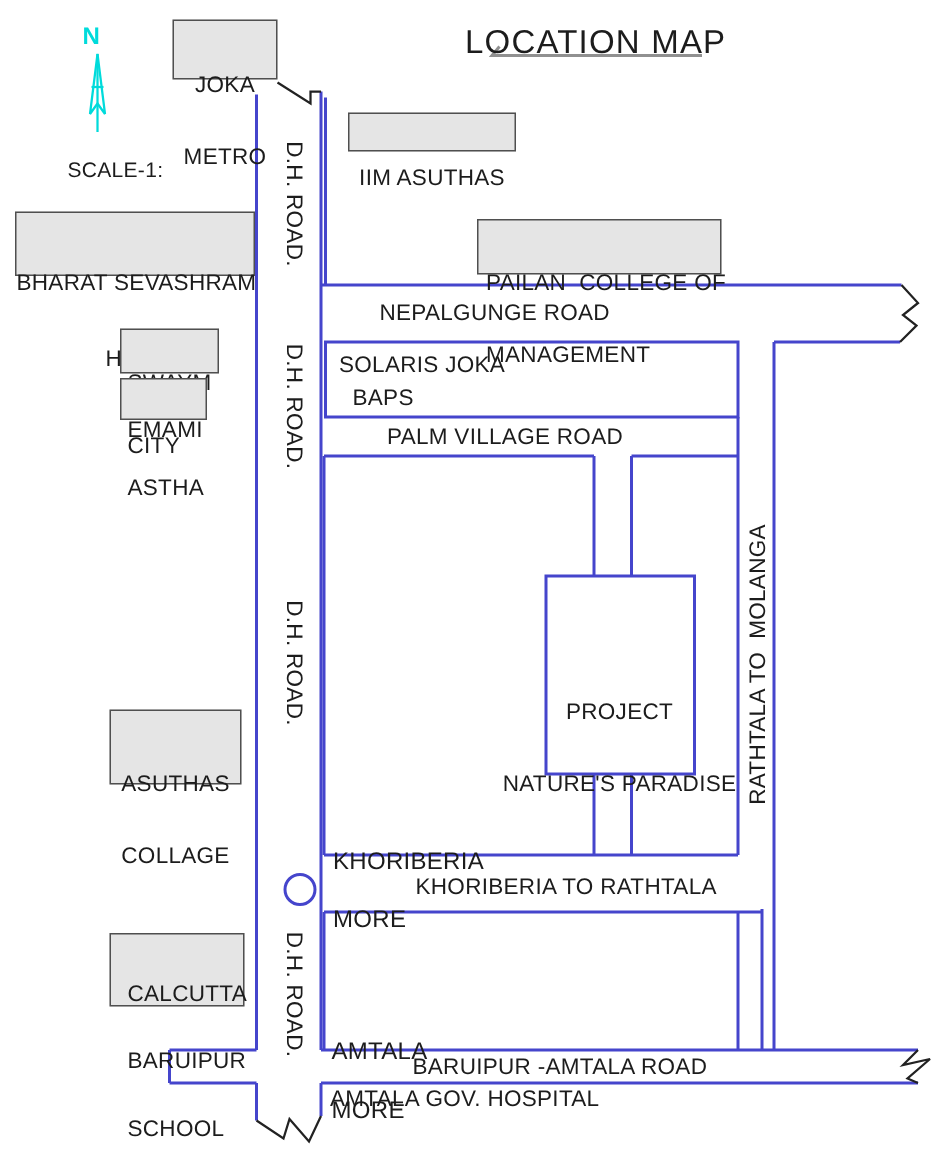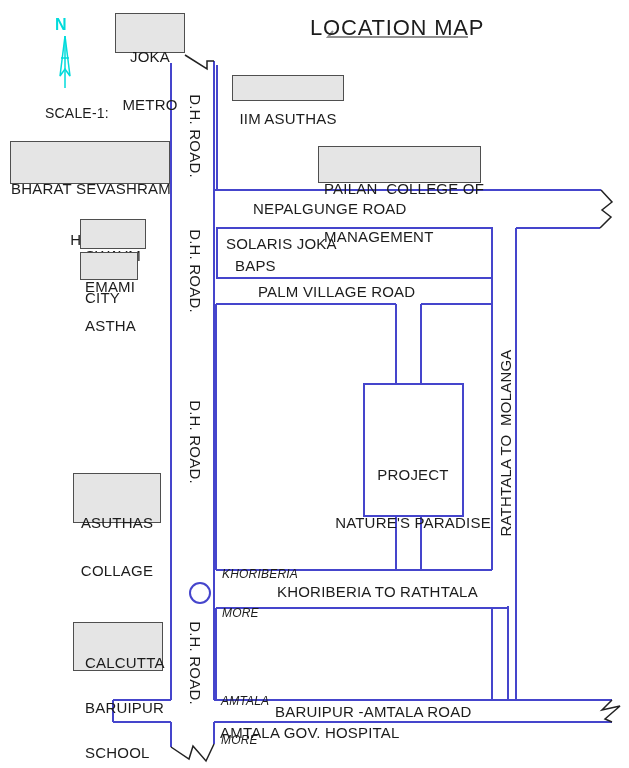--- a/index.html
+++ b/index.html
@@ -14,21 +14,21 @@
     position:relative;width:629px;height:768px;overflow:hidden;
     font-family:"Liberation Sans", sans-serif;color:var(--text);
     background:#ffffff;
   }
   svg.lines{position:absolute;left:0;top:0;width:629px;height:768px;}
   .road{stroke:var(--road-blue);stroke-width:2;fill:none;}
   .brk{stroke:#222222;stroke-width:1.5;fill:none;}
   .under{stroke:var(--underline-gray);stroke-width:2;fill:none;}
   .cyan{stroke:var(--compass-cyan);stroke-width:1.5;fill:none;}
   .lbl{position:absolute;font-size:15px;line-height:16px;letter-spacing:0.2px;white-space:pre;color:var(--text);}
-  .lbl.small{font-size:12px;line-height:13px;font-style:italic;}
+  .lbl.small{font-size:16px;line-height:13px;}
   .box{
     position:absolute;border:1.5px solid var(--box-border);background:#e5e5e5;
     font-size:15px;line-height:16px;letter-spacing:0.2px;white-space:pre;
     box-sizing:border-box;
   }
   .box div{white-space:pre;}
   .rot90{transform:rotate(90deg);text-align:center;}
   .rotm90{transform:rotate(-90deg);text-align:center;}
   .title{
     position:absolute;left:310px;top:15px;width:180px;

